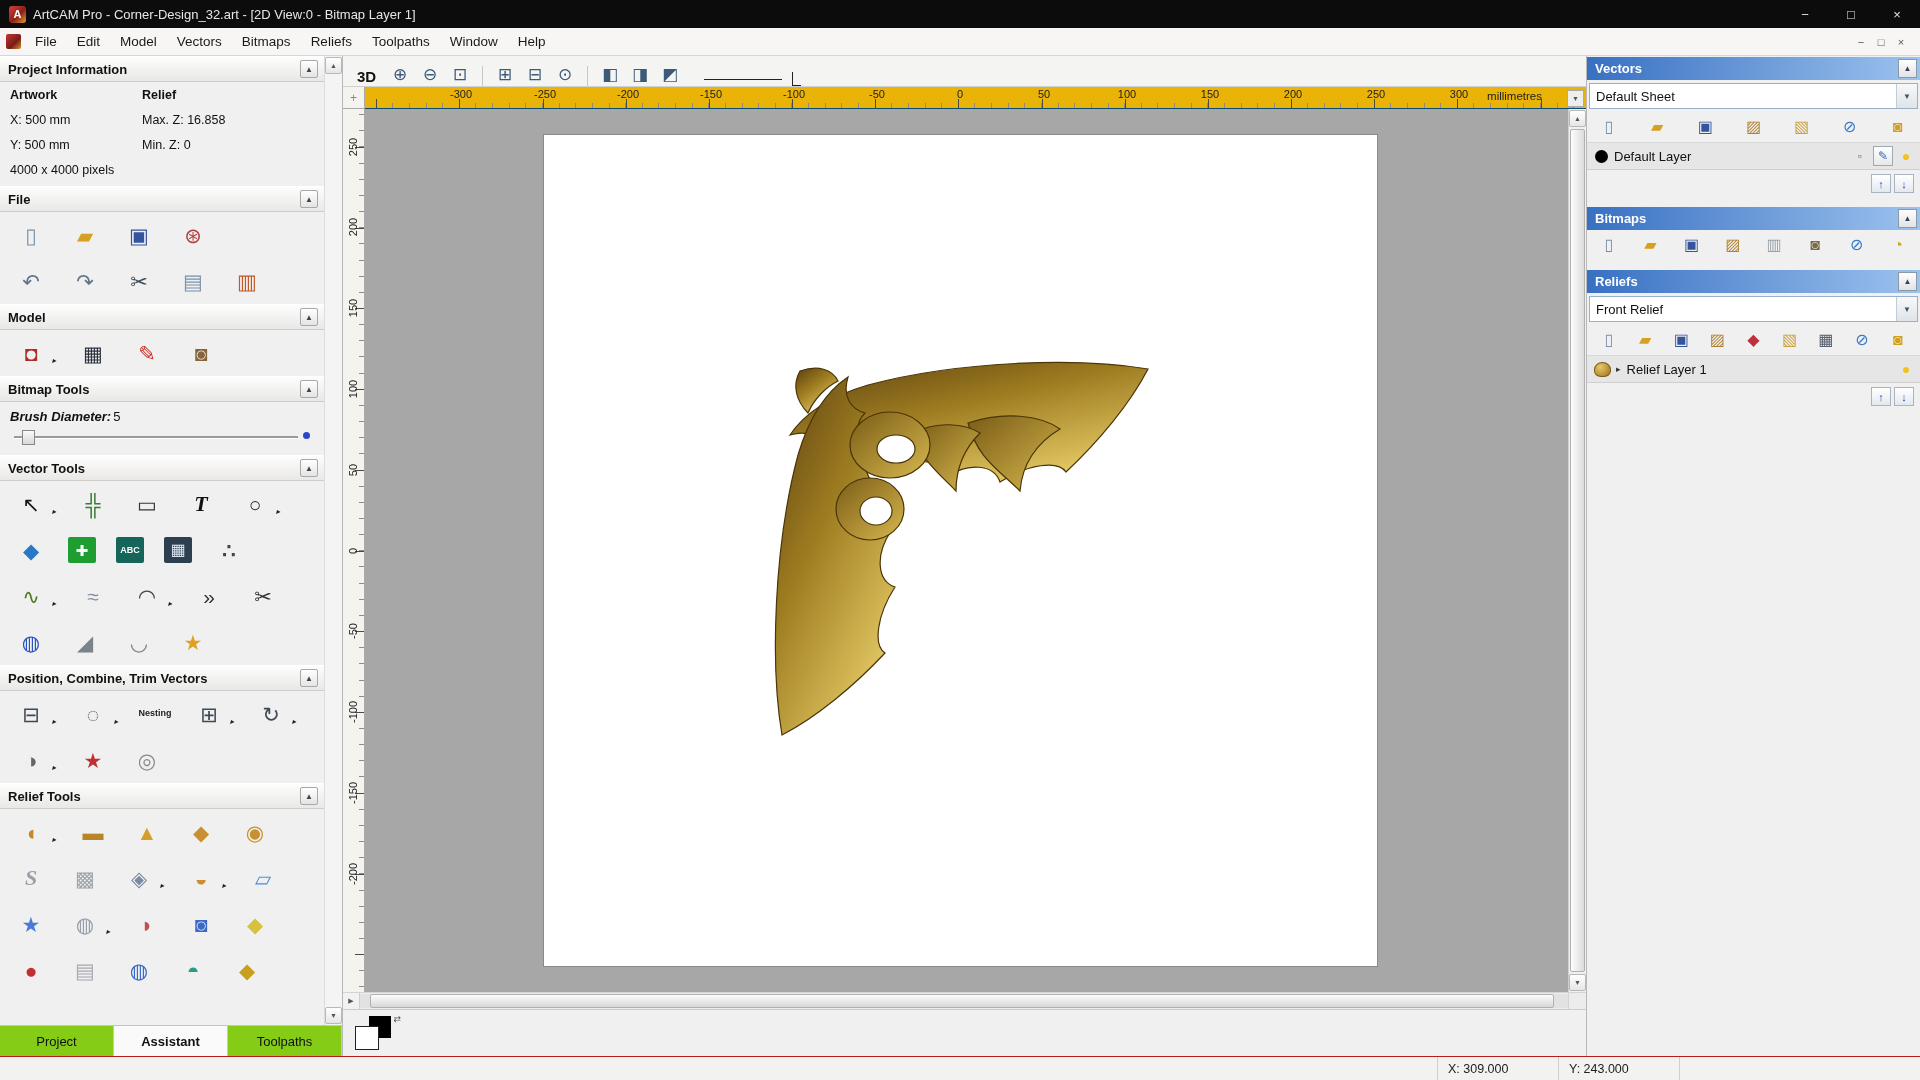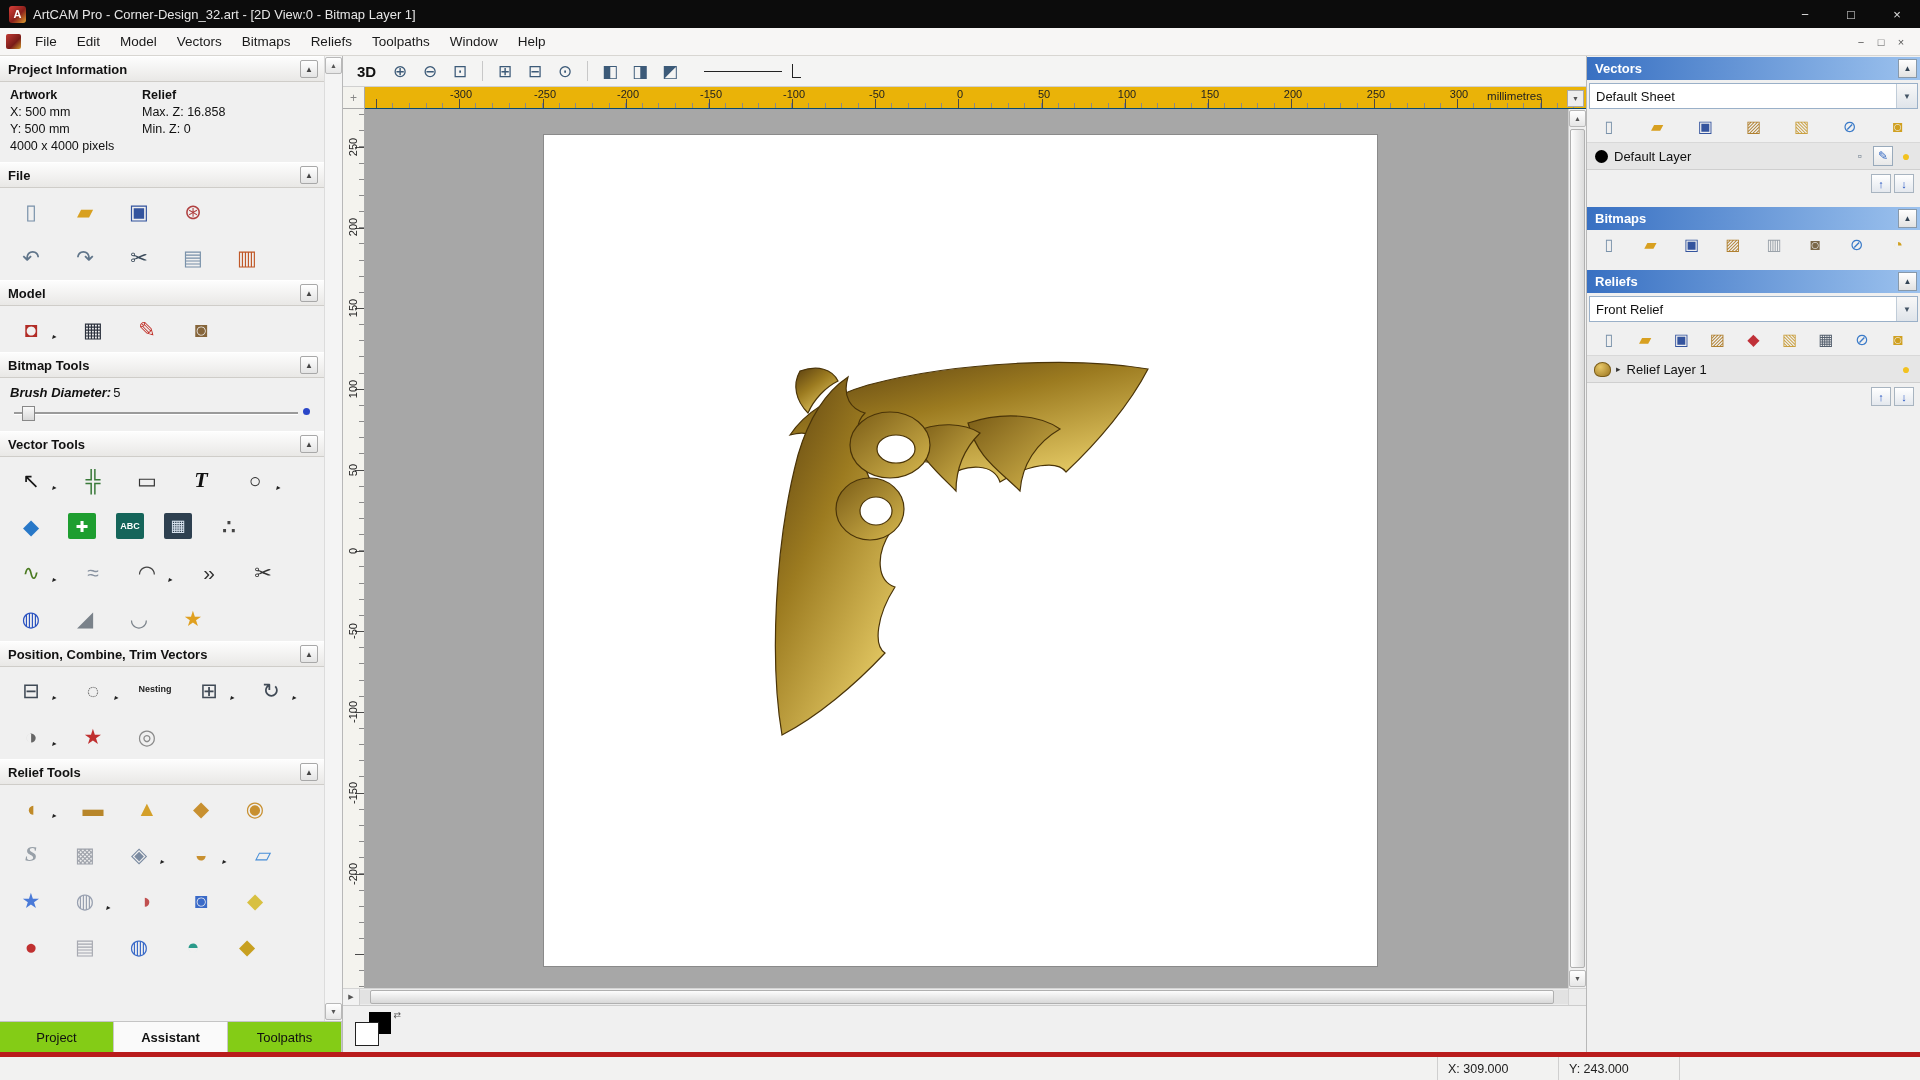--- a/index.html
+++ b/index.html
@@ -21,21 +21,21 @@
 
   .app-body{flex:1;display:flex;min-height:0}
 
   
   .left-sidebar{width:343px;flex:0 0 auto;display:flex;flex-direction:column;background:#f0f0f0;border-right:1px solid #b8b8b8;box-sizing:border-box}
   .ls-main{flex:1;display:flex;min-height:0}
   .ls-content{flex:1;overflow:hidden;background:#f0f0f0}
   .sec-head{height:24px;display:flex;align-items:center;justify-content:space-between;padding:0 6px 0 8px;background:linear-gradient(#fdfdfd,#e9e8e6);border-bottom:1px solid #cfcdc9;border-top:1px solid #ffffff;font-weight:bold}
   .col-btn{width:16px;height:16px;border:1px solid #a8a8a8;background:linear-gradient(#fff,#e4e4e4);font-size:8px;display:flex;align-items:center;justify-content:center;color:#444;border-radius:2px;cursor:pointer}
   .pi-body{padding:6px 10px 9px;font-size:12.5px}
-  .pi-grid{display:grid;grid-template-columns:132px 1fr;row-gap:3px}
+  .pi-grid{display:grid;grid-template-columns:132px 1fr;row-gap:11px}
   .pi-grid .hd{font-weight:bold}
   .irow{display:flex;align-items:center;gap:20px;padding:8px 0 8px 14px}
   .ti{width:34px;height:30px;display:inline-flex;align-items:center;justify-content:center;font-size:21px;line-height:1;cursor:pointer}
   .ti.sm{width:24px;height:22px;font-size:16px}
   .ti.bgc{background:#1e9e30;color:#fff;font-size:15px;border-radius:2px;width:28px;height:26px}
   .ti.bga{background:#15655a;color:#fff;font-size:9px;font-weight:bold;border-radius:2px;width:28px;height:26px}
   .ti.bgg{background:#2e4050;color:#d8e2ee;font-size:16px;border-radius:2px;width:28px;height:26px}
   .ti.txt{font-size:9px;font-weight:bold;line-height:1.05;text-align:center;white-space:normal}
   .ti.serif{font-family:"Liberation Serif",serif;font-weight:bold;font-style:italic;font-size:22px}
   .caret{font-size:8px;color:#222;margin-left:-16px;align-self:flex-end;padding-bottom:3px}
@@ -46,21 +46,21 @@
   .slider-thumb{position:absolute;left:8px;top:2px;width:11px;height:13px;background:linear-gradient(#fafafa,#d8d8d8);border:1px solid #888}
   .slider-dot{position:absolute;right:0;top:4px;width:7px;height:7px;border-radius:50%;background:#2a46c8}
   .ls-scroll{width:17px;flex:0 0 auto;background:#f4f4f4;border-left:1px solid #dcdcdc;display:flex;flex-direction:column;align-items:center;justify-content:space-between;padding:1px 0}
   .sbtn{width:15px;height:15px;border:1px solid #b8b8b8;background:linear-gradient(#fff,#e6e6e6);font-size:7px;color:#555;display:flex;align-items:center;justify-content:center;border-radius:2px;cursor:pointer}
   .ls-tabs{height:30px;flex:0 0 auto;display:flex;border-top:1px solid #c4c4c4;background:#84cc16}
   .ls-tab{flex:1;display:flex;align-items:center;justify-content:center;border-right:1px solid #c8c8c8;cursor:pointer}
   .ls-tab.active{background:#fafafa;font-weight:bold}
 
   
   .center{flex:1;display:flex;flex-direction:column;min-width:0;background:#f0f0f0}
-  .cv-toolbar{height:30px;flex:0 0 auto;display:flex;align-items:center;gap:6px;padding-left:8px;border-bottom:1px solid #d0d0d0;background:#f4f4f3}
+  .cv-toolbar{height:30px;flex:0 0 auto;display:flex;align-items:flex-end;gap:6px;padding-left:8px;border-bottom:1px solid #d0d0d0;background:#f4f4f3}
   .btn3d{font-weight:bold;font-size:15px;padding:1px 6px;cursor:pointer}
   .cvt{width:24px;height:24px;display:flex;align-items:center;justify-content:center;font-size:17px;color:#3c5a78;cursor:pointer}
   .cv-sep{width:1px;height:20px;background:#c8c8c8;margin:0 4px}
   .line-widget{display:flex;align-items:flex-end;margin-left:16px;cursor:pointer}
   .lw-line{width:78px;height:1px;background:#222;margin-bottom:6px}
   .lw-handle{width:8px;height:13px;border-left:1px solid #222;border-bottom:1px solid #222;margin-left:10px}
   .ruler-row{height:22px;flex:0 0 auto;display:flex}
   .ruler-corner{width:22px;border-right:1px solid #aaa;border-bottom:1px solid #aaa;background:#f4f3ee;display:flex;align-items:center;justify-content:center;color:#888;font-size:12px;box-sizing:border-box}
   .h-ruler{position:relative;flex:1;background:#eab308;border-bottom:1px solid #0c4a6e;overflow:hidden;box-sizing:border-box}
   .tkh{position:absolute;bottom:0;right:0;pointer-events:none;height:5px;left:-5.6px;background:repeating-linear-gradient(90deg,#8a8a8a 0 1px,transparent 1px 16.634px)}
@@ -108,21 +108,21 @@
   .lbtn{width:18px;height:18px;display:flex;align-items:center;justify-content:center;font-size:12px;border:1px solid transparent;cursor:pointer}
   .lbtn.boxed{border-color:#99aabb;background:linear-gradient(#fff,#e8e8e8)}
   .rp-updown{display:flex;justify-content:flex-end;gap:3px;padding:4px 6px}
   .ud-btn{width:18px;height:17px;border:1px solid #a8b4c0;background:linear-gradient(#fff,#e4e8ee);color:#2050c0;font-size:11px;font-weight:bold;display:flex;align-items:center;justify-content:center;cursor:pointer}
   .rp-fill{flex:1}
   .rp-tabs{height:30px;flex:0 0 auto;display:flex;border-top:1px solid #c4c4c4;background:#ececec}
   .rp-tab{padding:0 18px;display:flex;align-items:center;border-right:1px solid #c8c8c8;cursor:pointer}
   .rp-tab.active{background:#fafafa;font-weight:bold}
 
   
-  .statusbar{height:23px;flex:0 0 auto;background:#f2f2f1;border-top:5px solid #b91c1c;display:flex;align-items:stretch;font-size:12.5px;color:#222}
+  .statusbar{height:23px;flex:0 0 auto;background:#f2f2f1;border-top:1px solid #b91c1c;display:flex;align-items:stretch;font-size:12.5px;color:#222}
   .sb-fill{flex:1}
   .sb-cell{display:flex;align-items:center;padding:0 10px;border-left:1px solid #cfcfcf;min-width:100px}
   .sb-end{width:240px;border-left:1px solid #cfcfcf}
 </style>
 </head>
 <body>
 
 <div class="app">
 
   <div class="titlebar">

